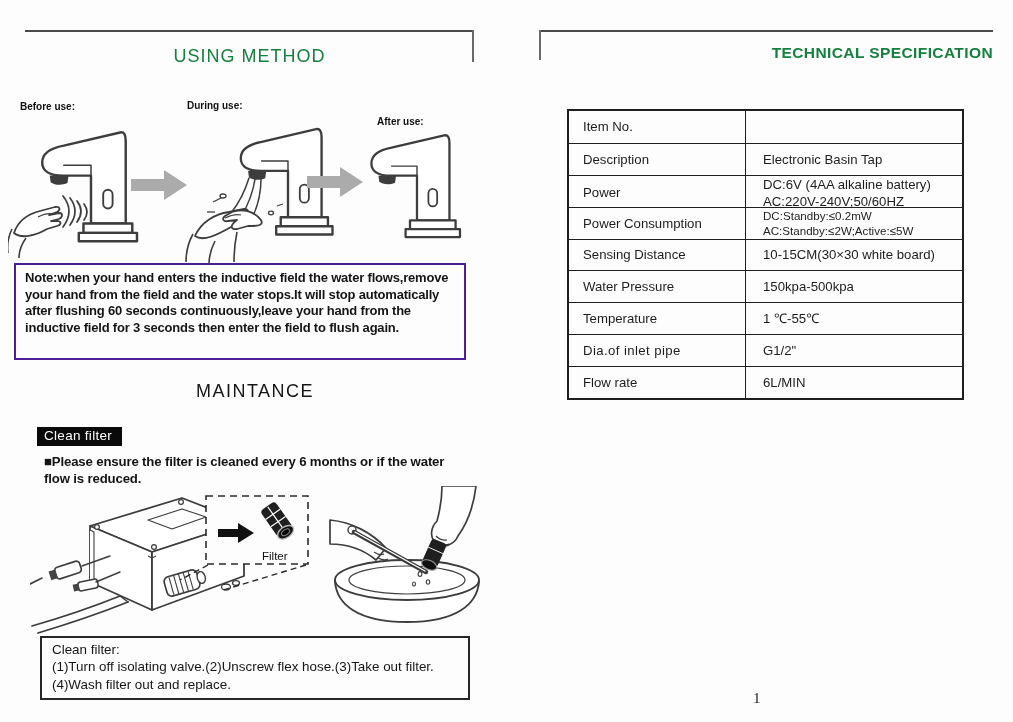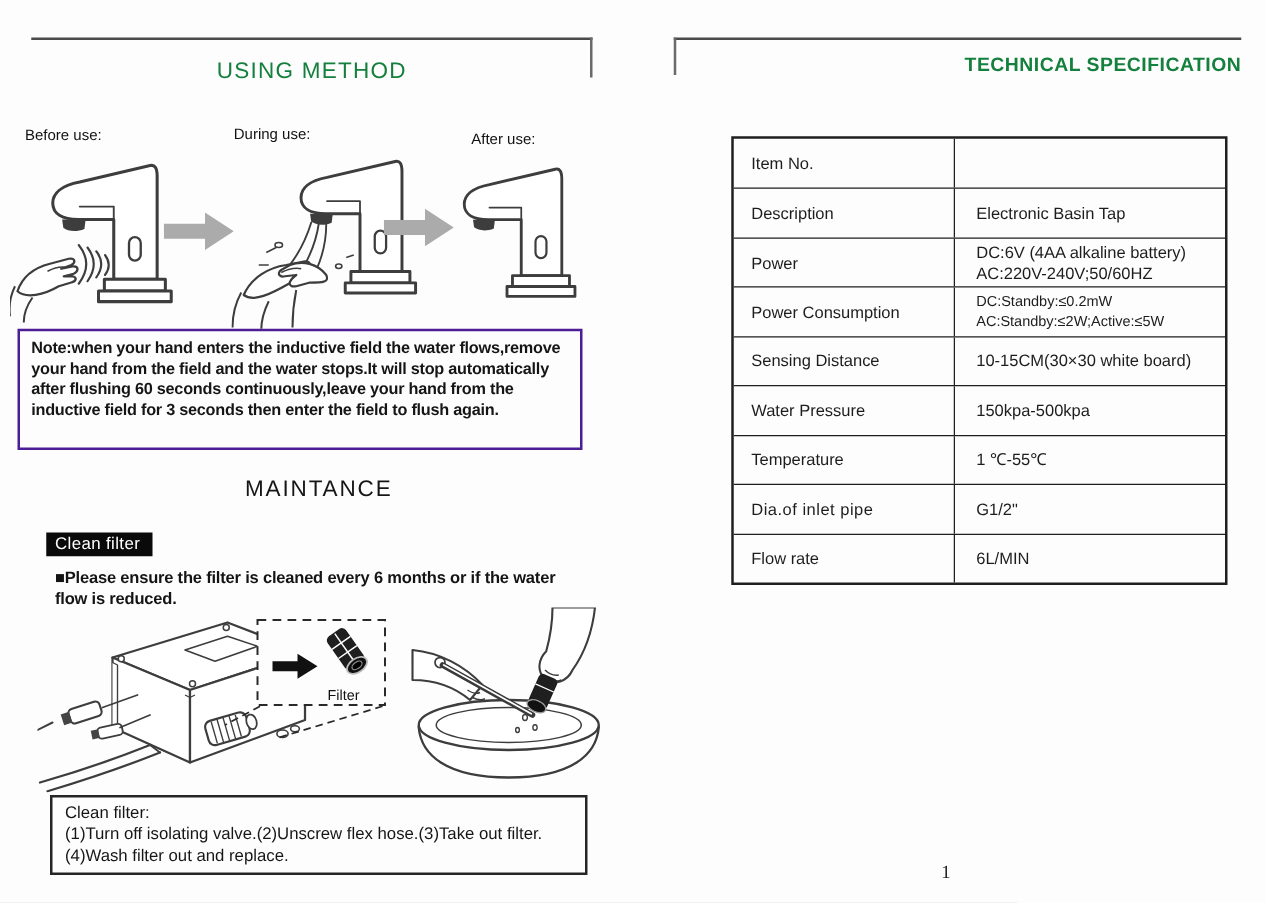--- a/index.html
+++ b/index.html
@@ -11,21 +11,21 @@
 
   
   .rule{background:#4a4a4a;height:2px;}
   .tick{background:#6a6a6a;width:2px;}
 
   .h-title{
     text-align:center;font-size:18px;letter-spacing:1px;color:#15803d;
   }
   .h-title.bold{font-weight:700;font-size:15.5px;letter-spacing:.4px;text-align:right;}
 
-  .step-label{font-size:12px;font-weight:400;color:#111;}
+  .step-label{font-size:10px;font-weight:700;color:#111;}
 
   .note-box{
     box-sizing:border-box;border:2px solid #4c1d95;background:#fdfdfd;
     padding:5px 9px 6px 9px;font-size:13px;font-weight:700;line-height:1.27;
     letter-spacing:-.2px;color:#151515;
   }
   .maint-title{text-align:center;font-size:18px;letter-spacing:1.5px;color:#161616;}
   .tag{
     display:inline-block;background:#0a0a0a;color:#fff;
     font-size:13.5px;padding:1px 10px 3px 7px;letter-spacing:.3px;
@@ -65,21 +65,21 @@
   <div class="abs rule" style="left:25px;top:30px;width:449px;"></div>
   <div class="abs tick" style="left:472px;top:30px;height:32px;"></div>
   <div class="abs h-title" style="left:25px;top:46px;width:449px;">USING METHOD</div>
 
   <div class="abs rule" style="left:539px;top:30px;width:454px;"></div>
   <div class="abs tick" style="left:539px;top:30px;height:30px;"></div>
   <div class="abs h-title bold" style="left:539px;top:44px;width:454px;">TECHNICAL SPECIFICATION</div>
 
   <div class="abs step-label" style="left:20px;top:101px;">Before use:</div>
   <div class="abs step-label" style="left:187px;top:100px;">During use:</div>
-  <div class="abs step-label" style="left:377px;top:104px;">After use:</div>
+  <div class="abs step-label" style="left:377px;top:116px;">After use:</div>
 
   <svg width="0" height="0" style="position:absolute" aria-hidden="true">
     <symbol id="faucet" viewBox="0 0 130 140">
       <g fill="#fff" stroke="#3d3d3d" stroke-width="2.6" stroke-linejoin="round" stroke-linecap="round">
         <path d="M96 14 L36 28 C20 31 13 38 13 46 C13 55 21 60 35 60 L65 60 L65 111 L102 111 L102 23 C102 16 100 13 96 14 Z"></path>
         <path d="M65 60 L65 49 L36 49" fill="none" stroke-width="1.6"></path>
         <path d="M21 60 L41 60 L40 68 C33 71 26 70 22 67 Z" fill="#3d3d3d" stroke="none"></path>
         <rect x="78" y="75" width="10" height="20" rx="5" stroke-width="2"></rect>
         <path d="M57 111 L109 111 L109 121 L57 121 Z"></path>
         <path d="M52 121 L114 121 L114 130 L52 130 Z"></path>
@@ -242,21 +242,21 @@
         <ellipse cx="384" cy="98" rx="1.5" ry="2"></ellipse>
       </g>
     </g>
   </svg>
 
   <div class="abs clean-box" style="left:40px;top:636px;width:430px;min-height:56px;">
     <div>Clean filter:</div>
     <div>(1)Turn off isolating valve.(2)Unscrew flex hose.(3)Take out filter.(4)Wash filter out and replace.</div>
   </div>
 
-  <div class="abs spec-table" style="left:585px;top:109px;width:397px;height:359px;">
+  <div class="abs spec-table" style="left:567px;top:109px;width:397px;height:291px;">
 
     <div class="spec-row">
       <div class="spec-label">Item No.</div>
     </div>
 
     <div class="spec-row">
       <div class="spec-label">Description</div>
       <div class="spec-value">
         <div>Electronic Basin Tap</div>
       </div>

